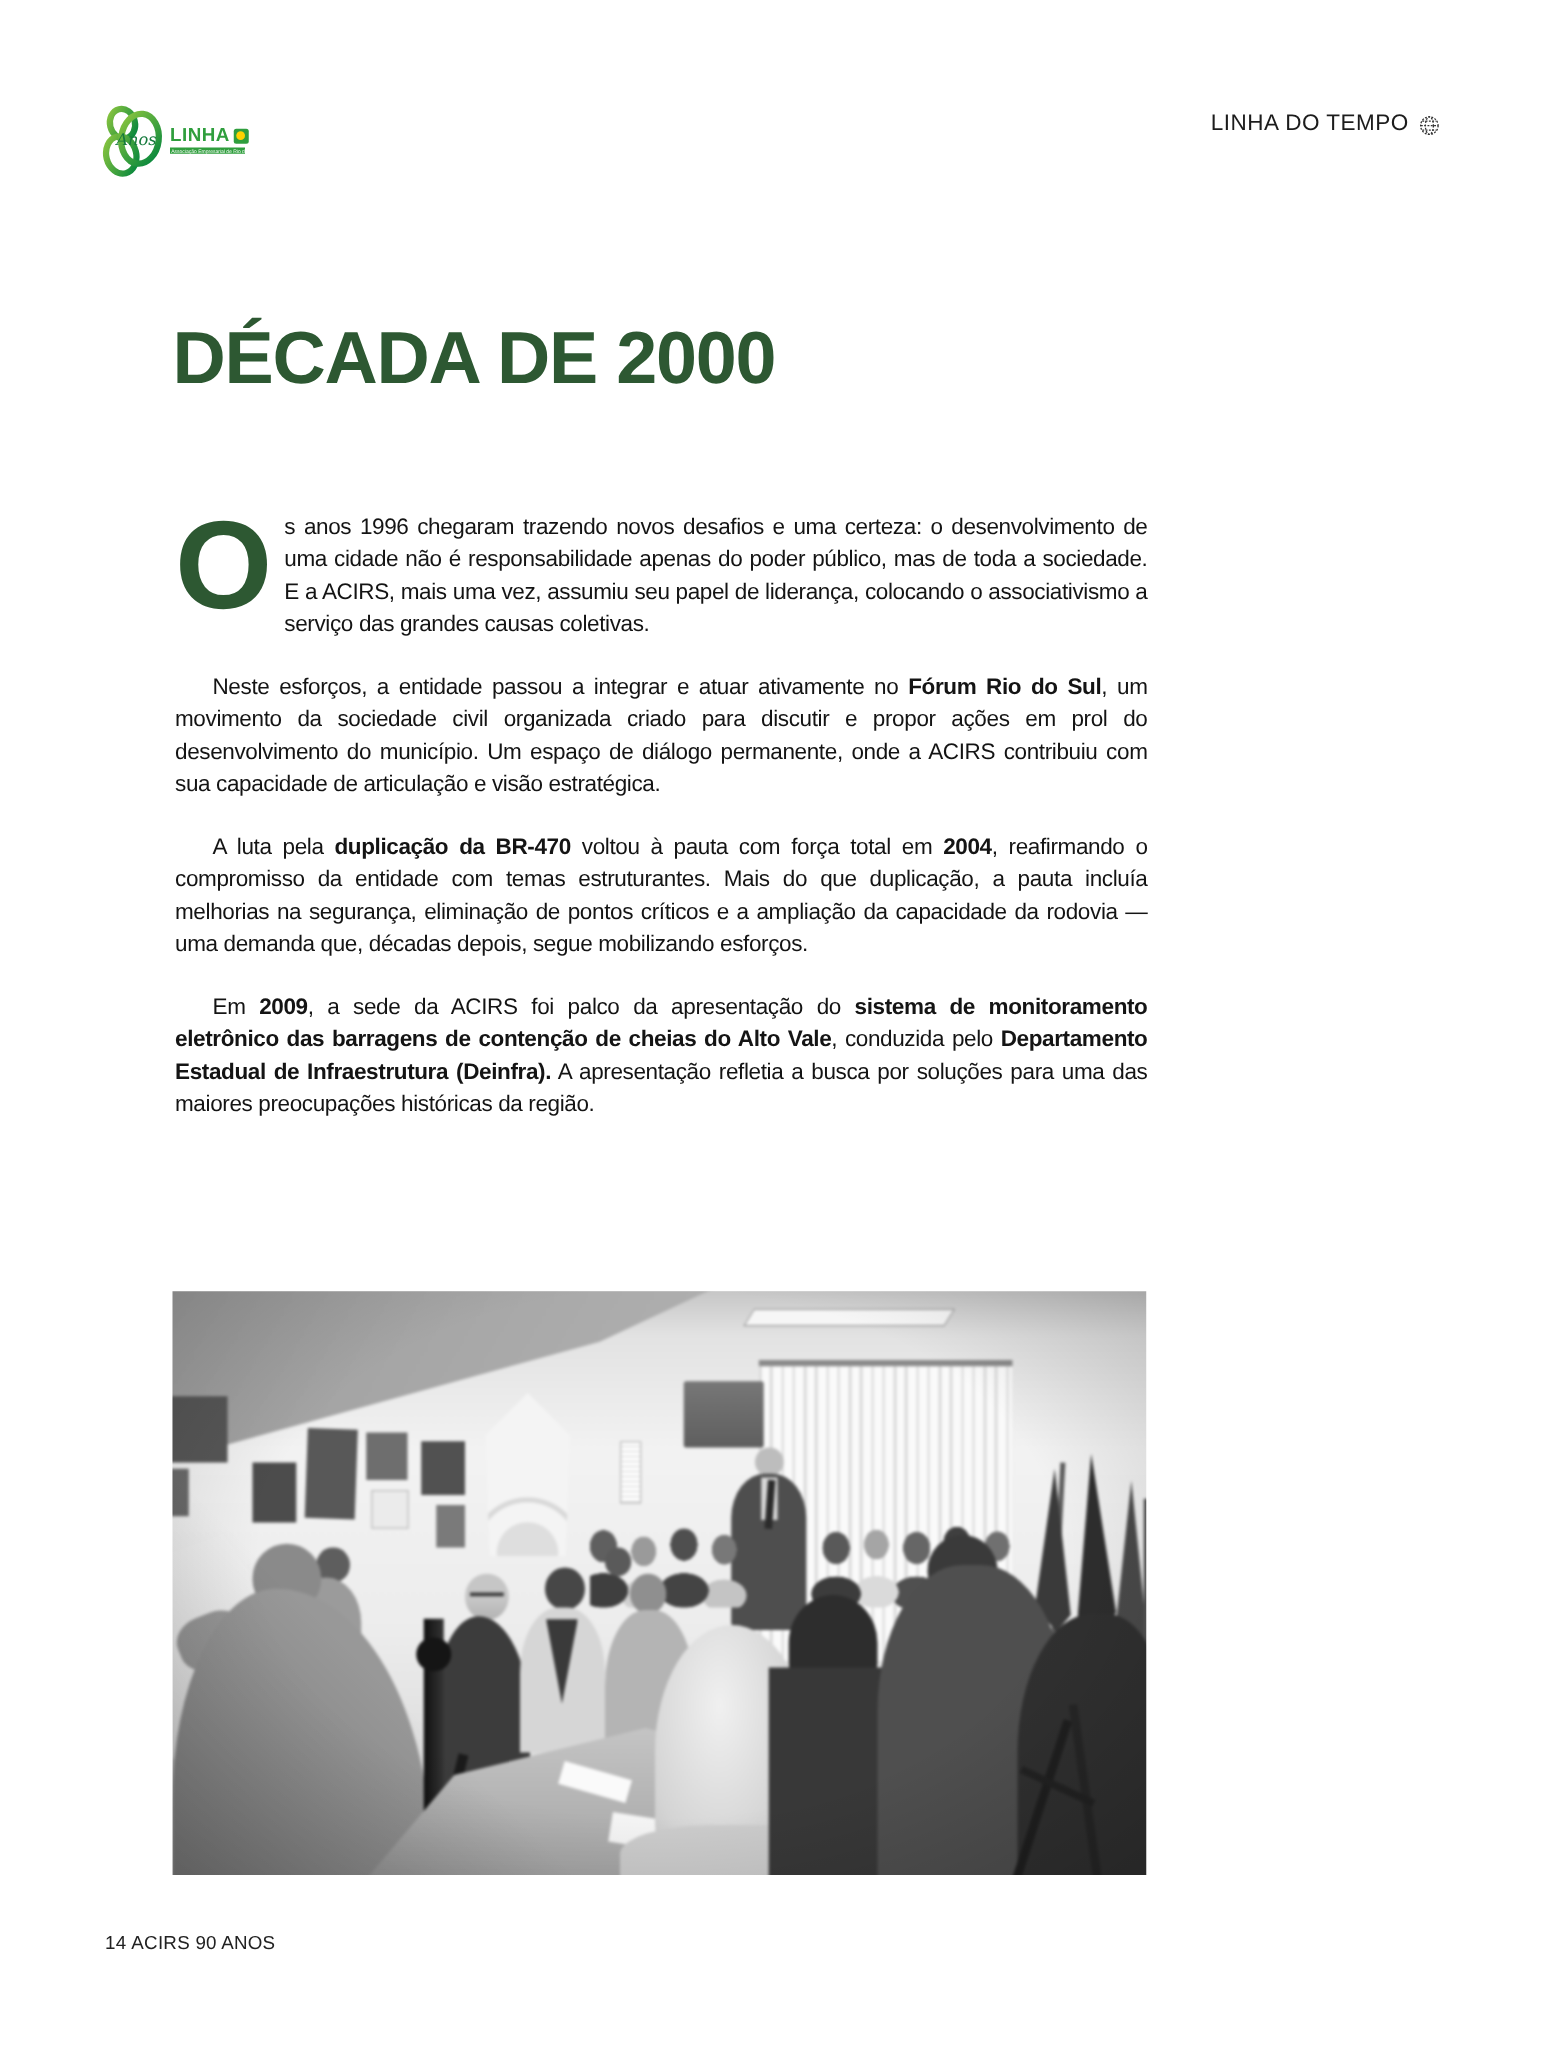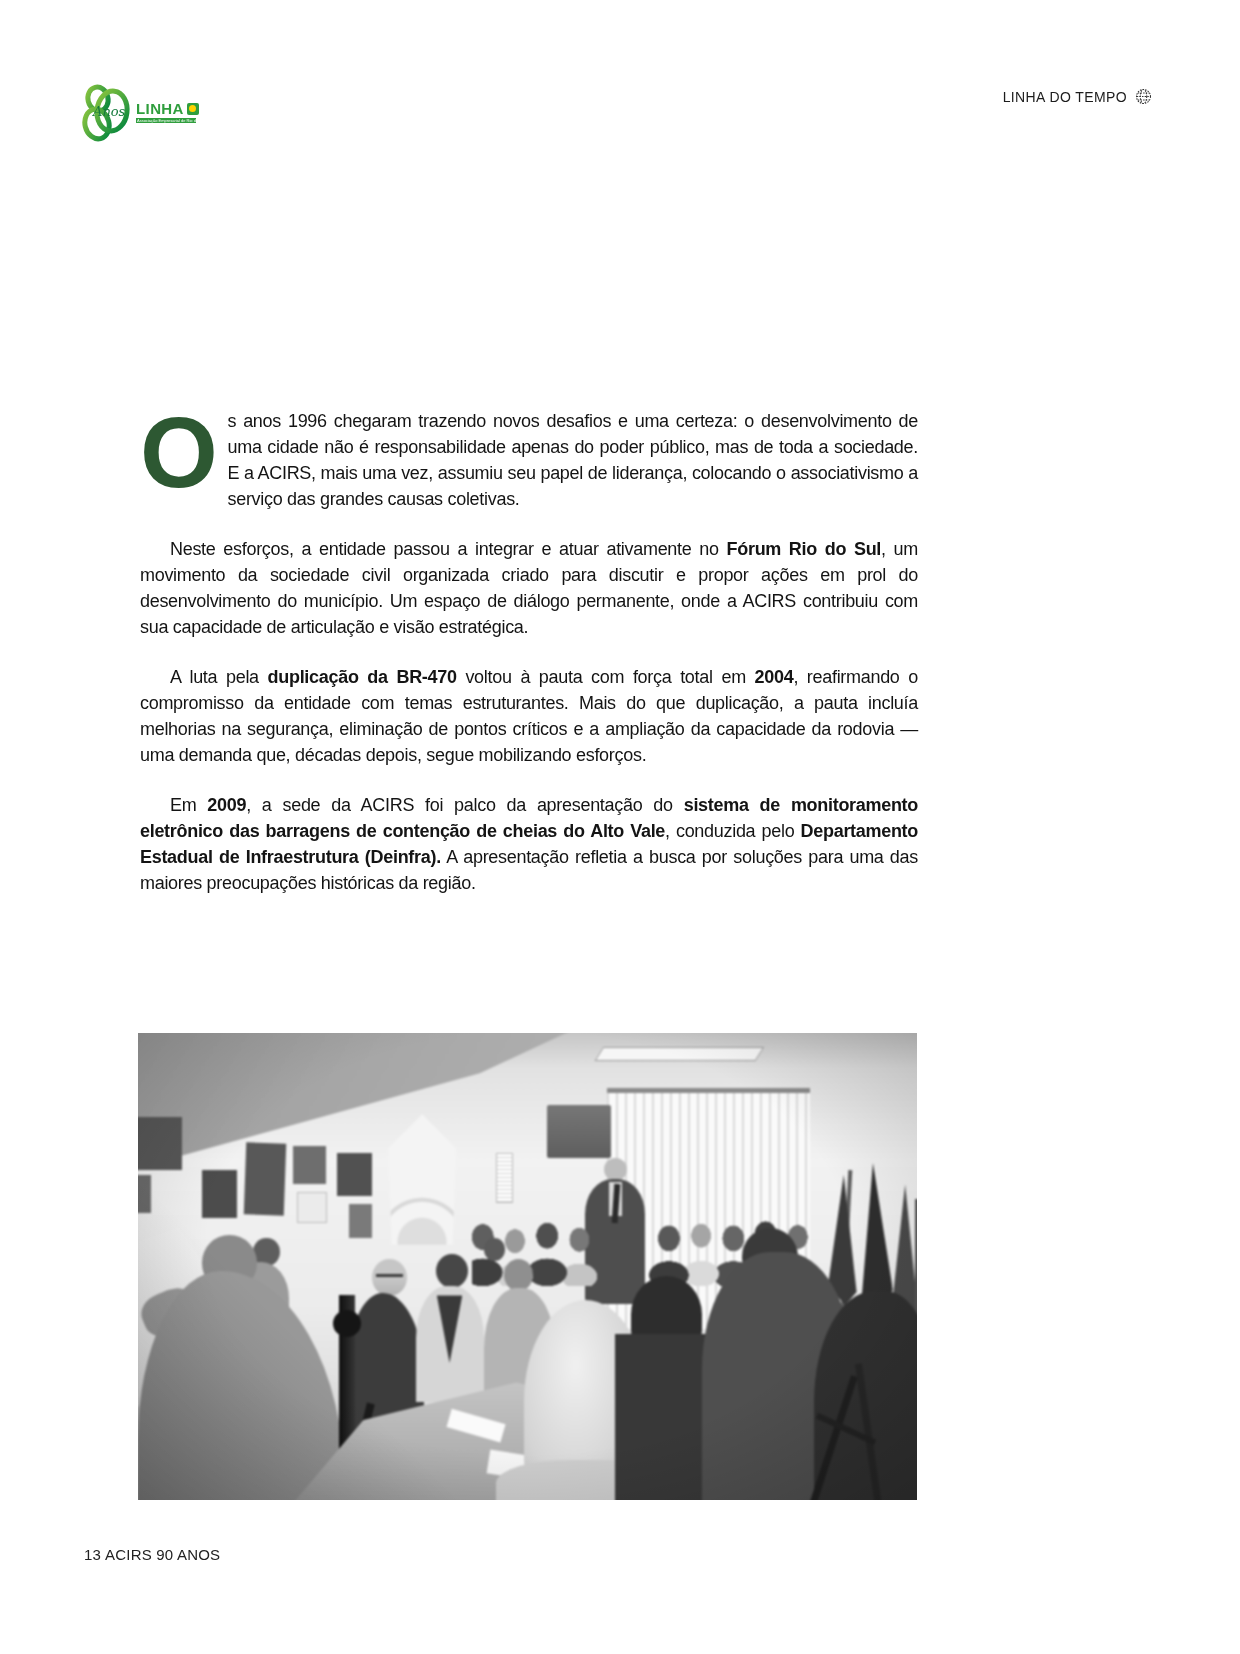--- a/index.html
+++ b/index.html
@@ -12,21 +12,21 @@
   
   .logo { position:absolute; left:82px; top:80px; display:flex; align-items:flex-start; }
   .brand { margin-left:4px; margin-top:20px; }
   .brand-row { display:flex; align-items:center; }
   .brand-name { font-size:15px; font-weight:bold; color:#2f9e3d; letter-spacing:.4px; }
   .brand-mark { width:12px; height:12px; background:#2f9e3d; border-radius:2px; margin-left:3px; position:relative; display:inline-block; }
   .brand-sun { position:absolute; inset:2.5px; background:#ffd200; border-radius:50%; }
   .brand-bar { background:#2f9e3d; color:#fff; font-size:4px; line-height:5px; text-align:center; margin-top:1px; padding:0 1px; white-space:nowrap; overflow:hidden; width:58px; }
 
   .timeline { position:absolute; top:88px; right:88px; display:flex; align-items:flex-end; gap:8px;
-    font-size:14px; font-weight:500; color:#1c1c1c; letter-spacing:.4px; }
+    font-size:18px; font-weight:500; color:#1c1c1c; letter-spacing:.4px; }
 
   
   .title { position:absolute; left:138px; top:252px; font-size:59px; font-weight:bold;
     color:#2d5832; letter-spacing:-1px; }
   .subtitle { position:absolute; left:145px; top:340px; font-size:23px; color:#1b1b1b; letter-spacing:-.2px; }
 
   
   .body-text { position:absolute; left:140px; top:408px; width:778px;
     font-size:18px; line-height:26px; letter-spacing:-.3px; text-align:justify; color:#141414; }
   .body-text p { margin:0 0 24px 0; }
@@ -84,20 +84,21 @@
     <span>LINHA DO TEMPO</span>
     <svg viewBox="0 0 18 18" width="17" height="17">
       <g fill="none" stroke="#333" stroke-width="1.1" stroke-dasharray="1.6 1.2">
         <circle cx="9" cy="9" r="7.4"></circle>
         <ellipse cx="9" cy="9" rx="3.4" ry="7.4"></ellipse>
         <path d="M1.8 9h14.4M3 5.2h12M3 12.8h12"></path>
       </g>
     </svg>
   </div>
 
+  <h1 class="title" style="margin:0;">DÉCADA DE 2000</h1>
 
   <div class="body-text">
     <p>
       <span class="dropcap">O</span>
       <span>s anos 1996 chegaram trazendo novos desafios e uma certeza: o desenvolvimento de uma cidade não é responsabilidade apenas do poder público, mas de toda a sociedade. E a ACIRS, mais uma vez, assumiu seu papel de liderança, colocando o associativismo a serviço das grandes causas coletivas.</span>
     </p>
     <p class="indent">
       <span>Neste esforços, a entidade passou a integrar e atuar ativamente no </span><span class="b">Fórum Rio do Sul</span><span>, um movimento da sociedade civil organizada criado para discutir e propor ações em prol do desenvolvimento do município. Um espaço de diálogo permanente, onde a ACIRS contribuiu com sua capacidade de articulação e visão estratégica.</span>
     </p>
     <p class="indent">
@@ -194,16 +195,16 @@
       <div class="ph" style="left:72%;top:47%;width:19%;height:54%;background:#4f4f4f;border-radius:45% 45% 0 0;"></div>
       <div class="ph" style="left:86%;top:55%;width:15%;height:46%;background:#303030;border-radius:50% 40% 0 0;"></div>
       <div class="ph" style="left:88%;top:72%;width:.9%;height:28%;background:#1f1f1f;transform:rotate(18deg);"></div>
       <div class="ph" style="left:92.5%;top:70%;width:.9%;height:30%;background:#262626;transform:rotate(-8deg);"></div>
       <div class="ph" style="left:86%;top:83%;width:8%;height:1.3%;background:#222;transform:rotate(25deg);"></div>
     </div>
     <div class="vignette"></div>
   </div>
 
   <div class="footer">
-    <span>13</span><span>ACIRS 90 ANOS</span>
+    <span>14</span><span>ACIRS 90 ANOS</span>
   </div>
 
 </div>
 
 </body></html>

